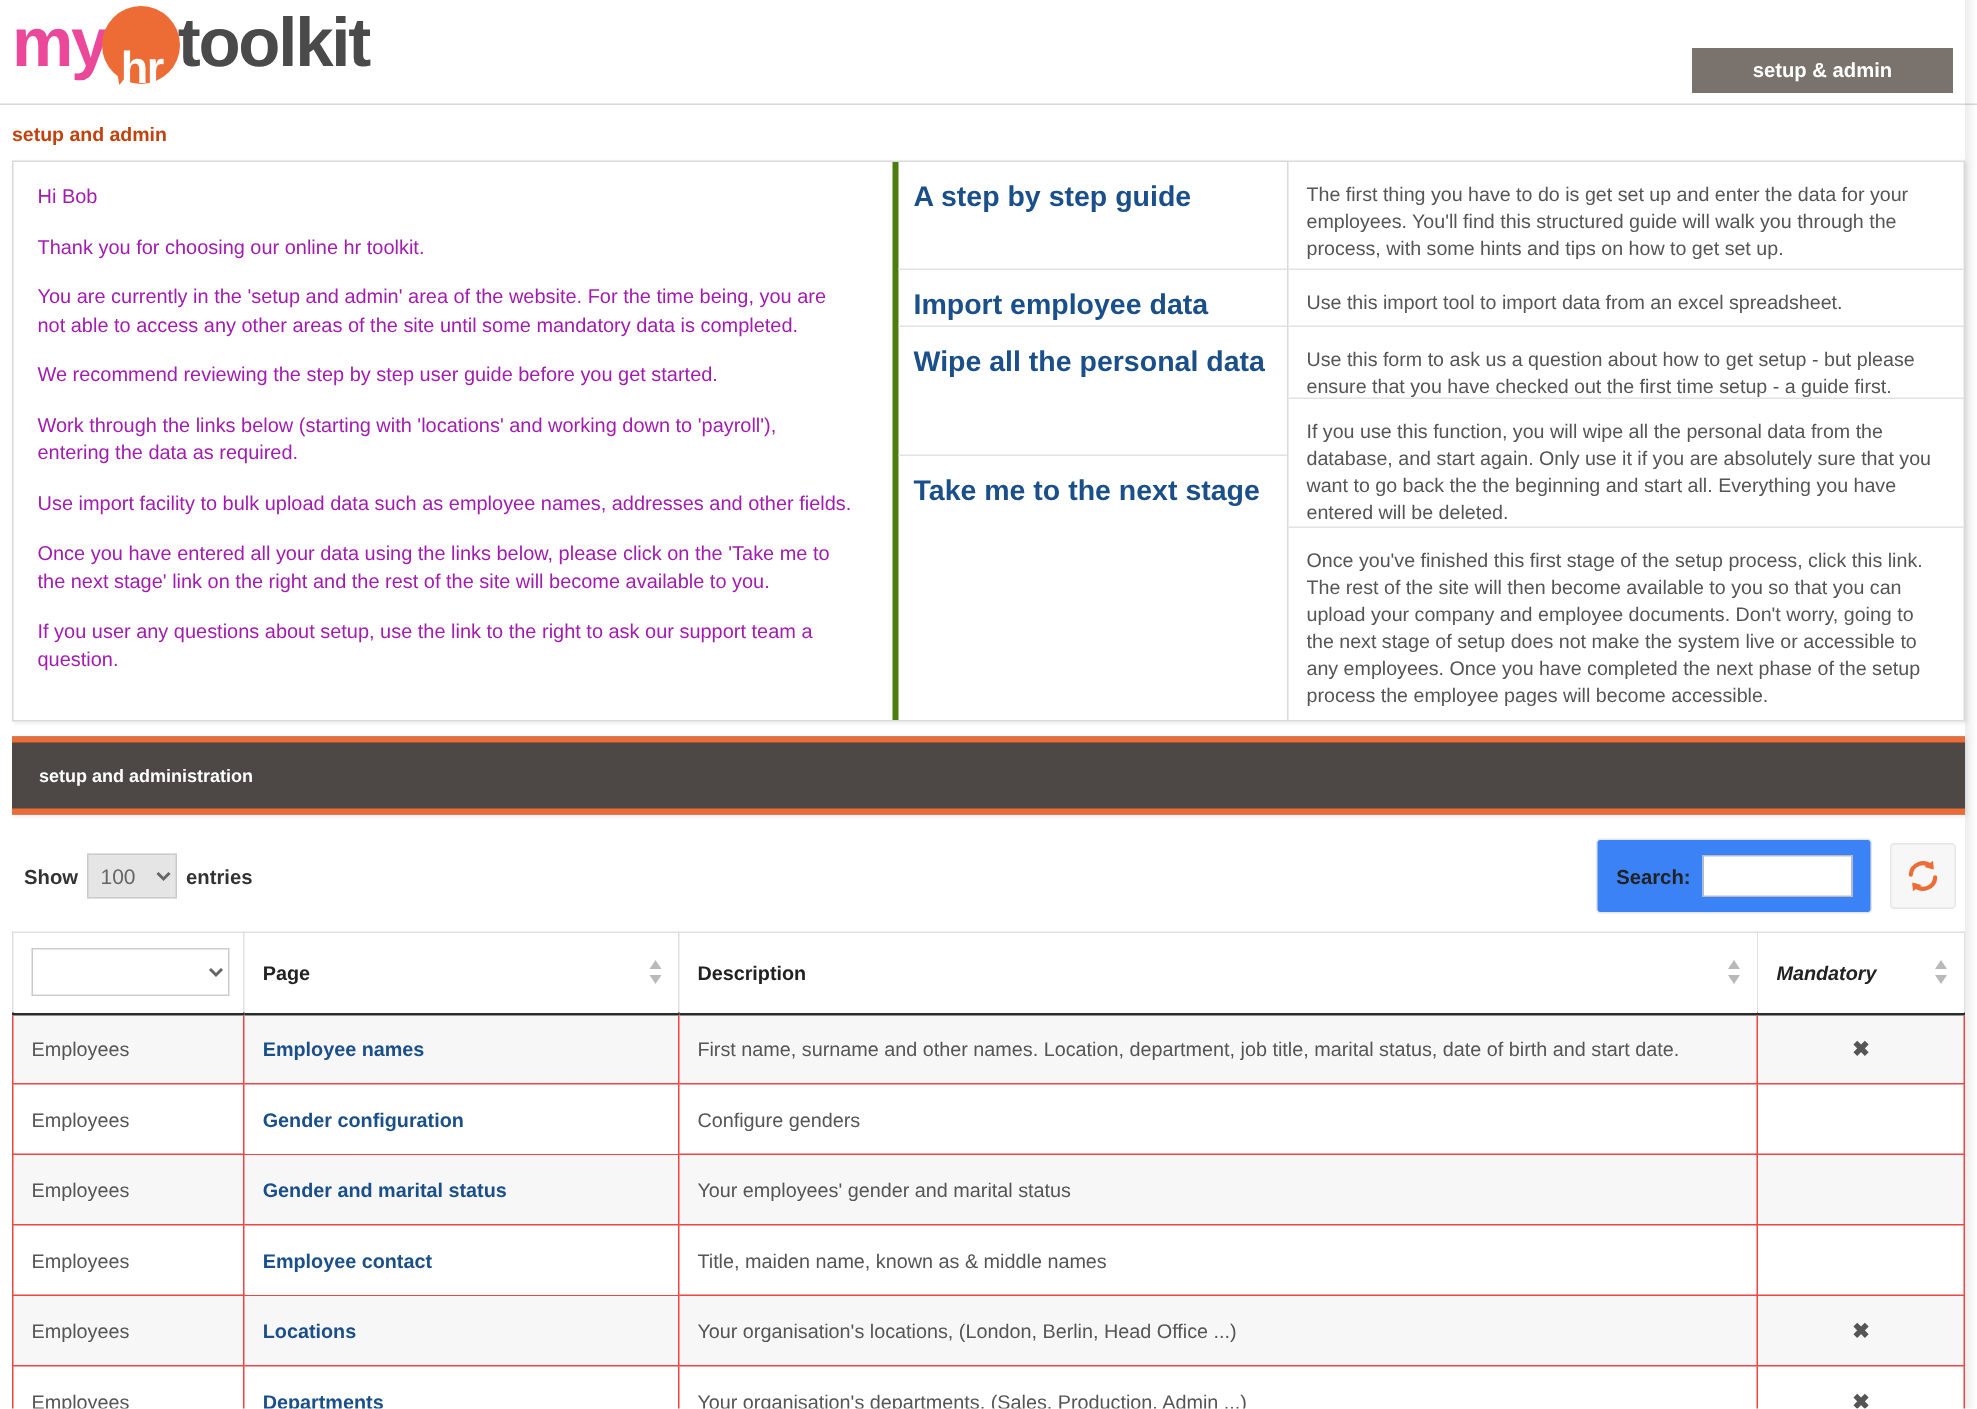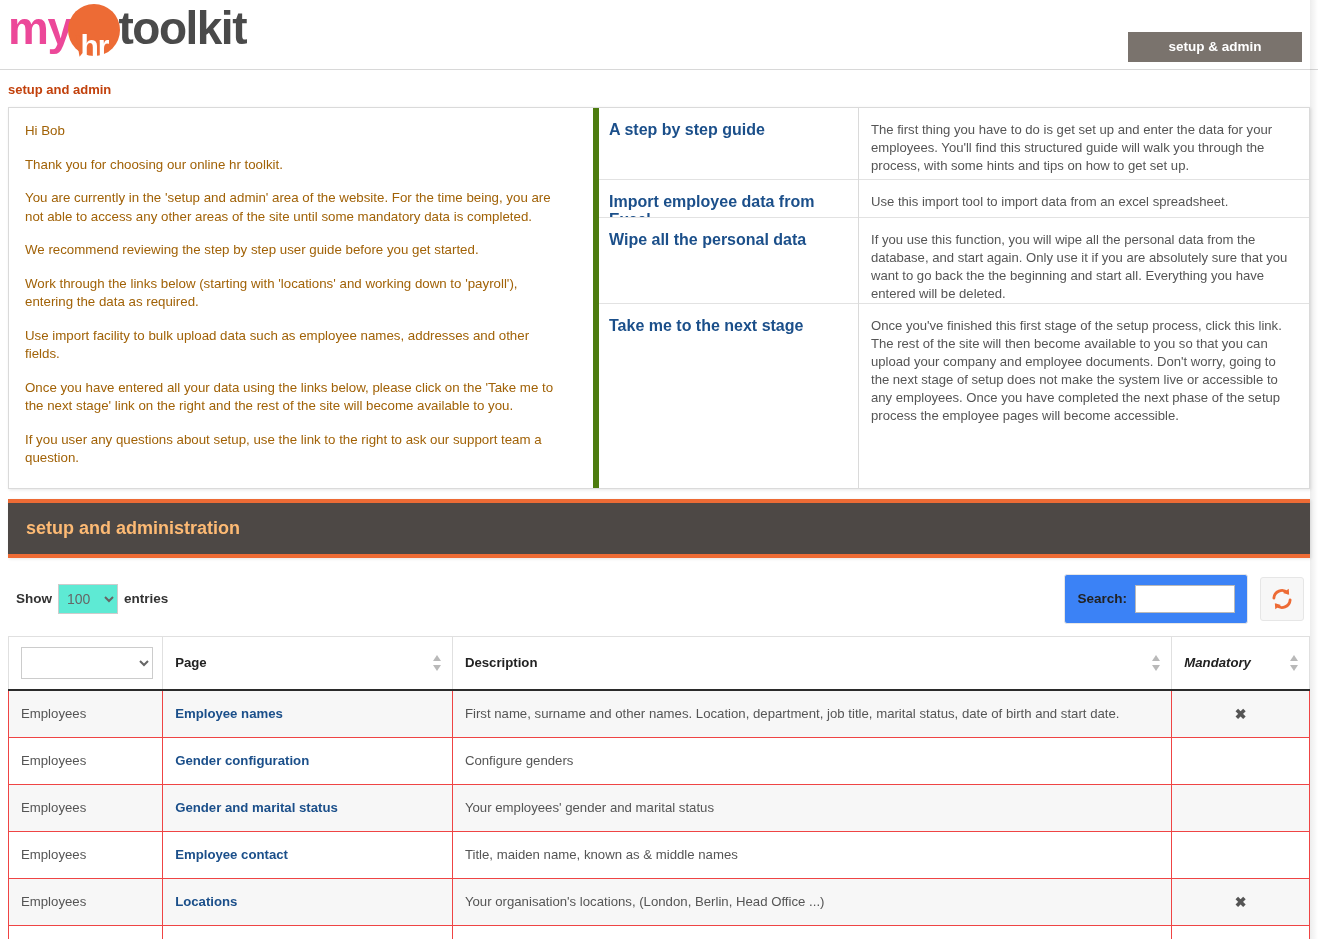--- a/index.html
+++ b/index.html
@@ -105,43 +105,43 @@
   .info-panel {
     margin: 0 8px 0 8px;
     border: 1px solid #dadada;
     display: flex;
     background: #fff;
     position: relative;
     box-shadow: 1px 1px 3px rgba(0,0,0,0.10);
   }
   .info-left {
     width: 590px;
-    border-right: 6px solid #4d7c0f;
+    border-right: 4px solid #4d7c0f;
     padding: 14px 26px 20px 16px;
     font-size: 13.3px;
     line-height: 18.5px;
-    color: #a16207;
+    color: #a21caf;
   }
   .info-left p { margin: 0 0 15px 0; }
   .info-left p:last-child { margin-bottom: 0; }
 
   .info-links {
     width: 260px;
     border-right: 1px solid #dadada;
     display: flex;
     flex-direction: column;
   }
   .info-desc {
     flex: 1;
     display: flex;
     flex-direction: column;
   }
   .link-cell {
     padding: 13px 10px 10px 10px;
-    font-size: 16px;
+    font-size: 19px;
     font-weight: 700;
     color: #1b4f8a;
     border-bottom: 1px solid #e2e2e2;
     cursor: pointer;
     overflow: hidden;
   }
   .link-cell:last-child { border-bottom: none; }
   .desc-cell {
     padding: 13px 16px 10px 12px;
     font-size: 13.1px;
@@ -160,22 +160,22 @@
 
   
   .section-wrap {
     margin: 10px 8px 0 8px;
     border-top: 4px solid #ed6b35;
     border-bottom: 4px solid #ed6b35;
     background: #4d4845;
     box-shadow: 1px 1px 3px rgba(0,0,0,0.10);
   }
   .section-title {
-    color: #fdba74;
-    font-size: 18px;
+    color: #ffffff;
+    font-size: 12px;
     font-weight: 700;
     padding: 15px 4px 15px 18px;
   }
 
   
   .table-area {
     margin: 0 8px;
     padding: 0;
     position: relative;
   }
@@ -193,21 +193,21 @@
     align-items: center;
     gap: 6px;
   }
   .len-select {
     height: 30px;
     width: 60px;
     font-size: 14px;
     font-family: "Liberation Sans", sans-serif;
     color: #666;
     border: 1px solid #cccccc;
-    background: #5eead4;
+    background: #e5e5e5;
     padding: 0 4px;
   }
   .toolbar-right {
     display: flex;
     align-items: center;
     gap: 12px;
   }
   .search-box {
     background: #3b82f6;
     border: 1px solid #e6e6e6;
@@ -358,20 +358,21 @@
     <div class="info-links">
       <div class="link-cell r0">A step by step guide</div>
       <div class="link-cell r1">Import employee data from Excel</div>
       <div class="link-cell r3">Wipe all the personal data</div>
       <div class="link-cell r4">Take me to the next stage</div>
     </div>
 
     <div class="info-desc">
       <div class="desc-cell r0">The first thing you have to do is get set up and enter the data for your employees. You'll find this structured guide will walk you through the process, with some hints and tips on how to get set up.</div>
       <div class="desc-cell r1">Use this import tool to import data from an excel spreadsheet.</div>
+      <div class="desc-cell r2">Use this form to ask us a question about how to get setup - but please ensure that you have checked out the first time setup - a guide first.</div>
       <div class="desc-cell r3">If you use this function, you will wipe all the personal data from the database, and start again. Only use it if you are absolutely sure that you want to go back the the beginning and start all. Everything you have entered will be deleted.</div>
       <div class="desc-cell r4">Once you've finished this first stage of the setup process, click this link. The rest of the site will then become available to you so that you can upload your company and employee documents. Don't worry, going to the next stage of setup does not make the system live or accessible to any employees. Once you have completed the next phase of the setup process the employee pages will become accessible.</div>
     </div>
   </div>
 
   <div class="section-wrap">
     <div class="section-title">setup and administration</div>
   </div>
 
   <div class="table-area">

